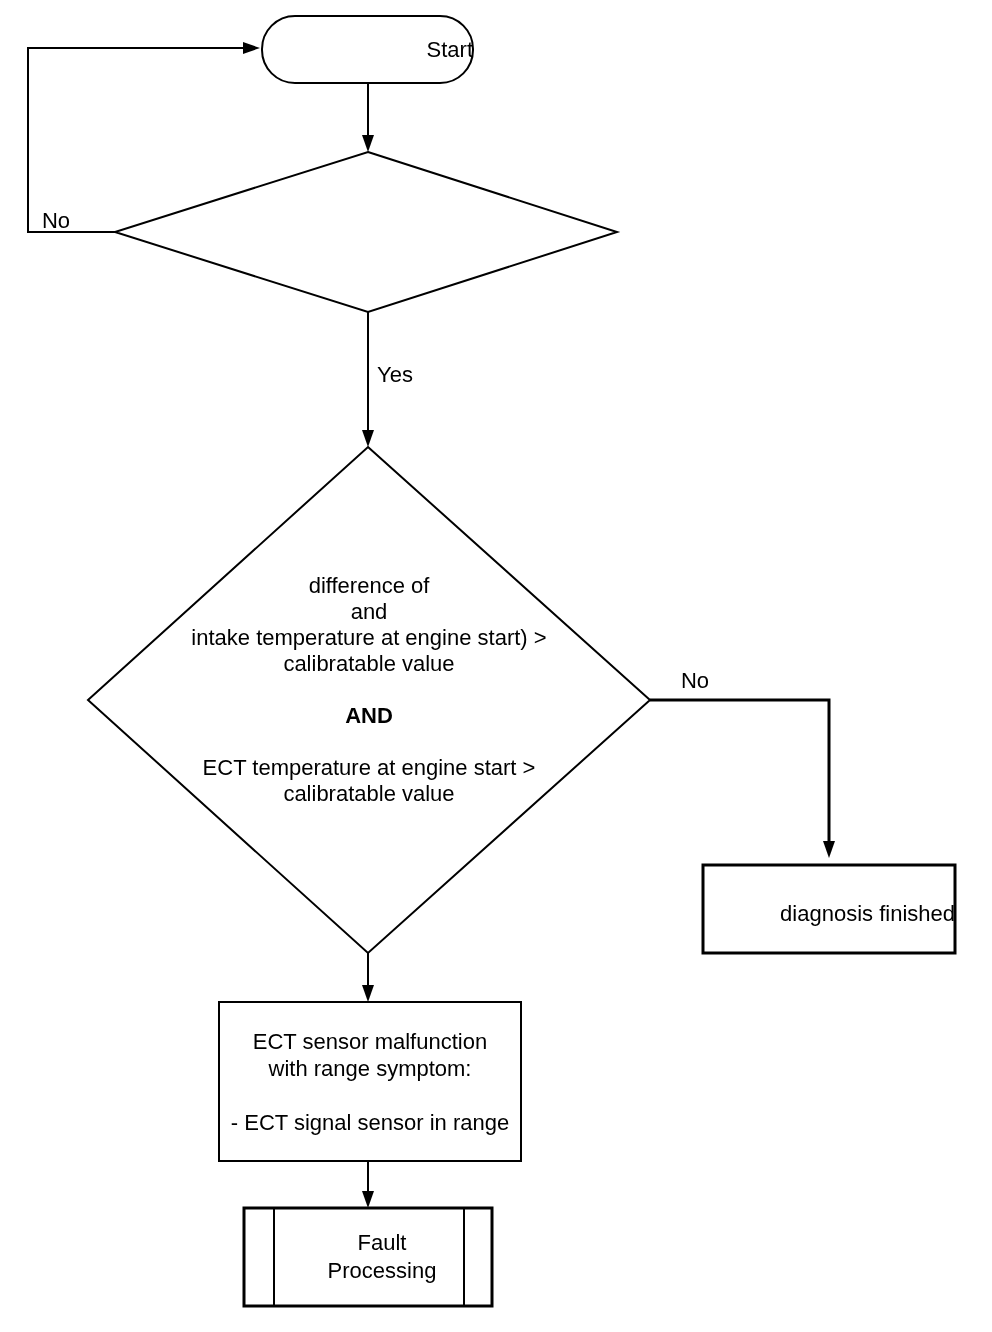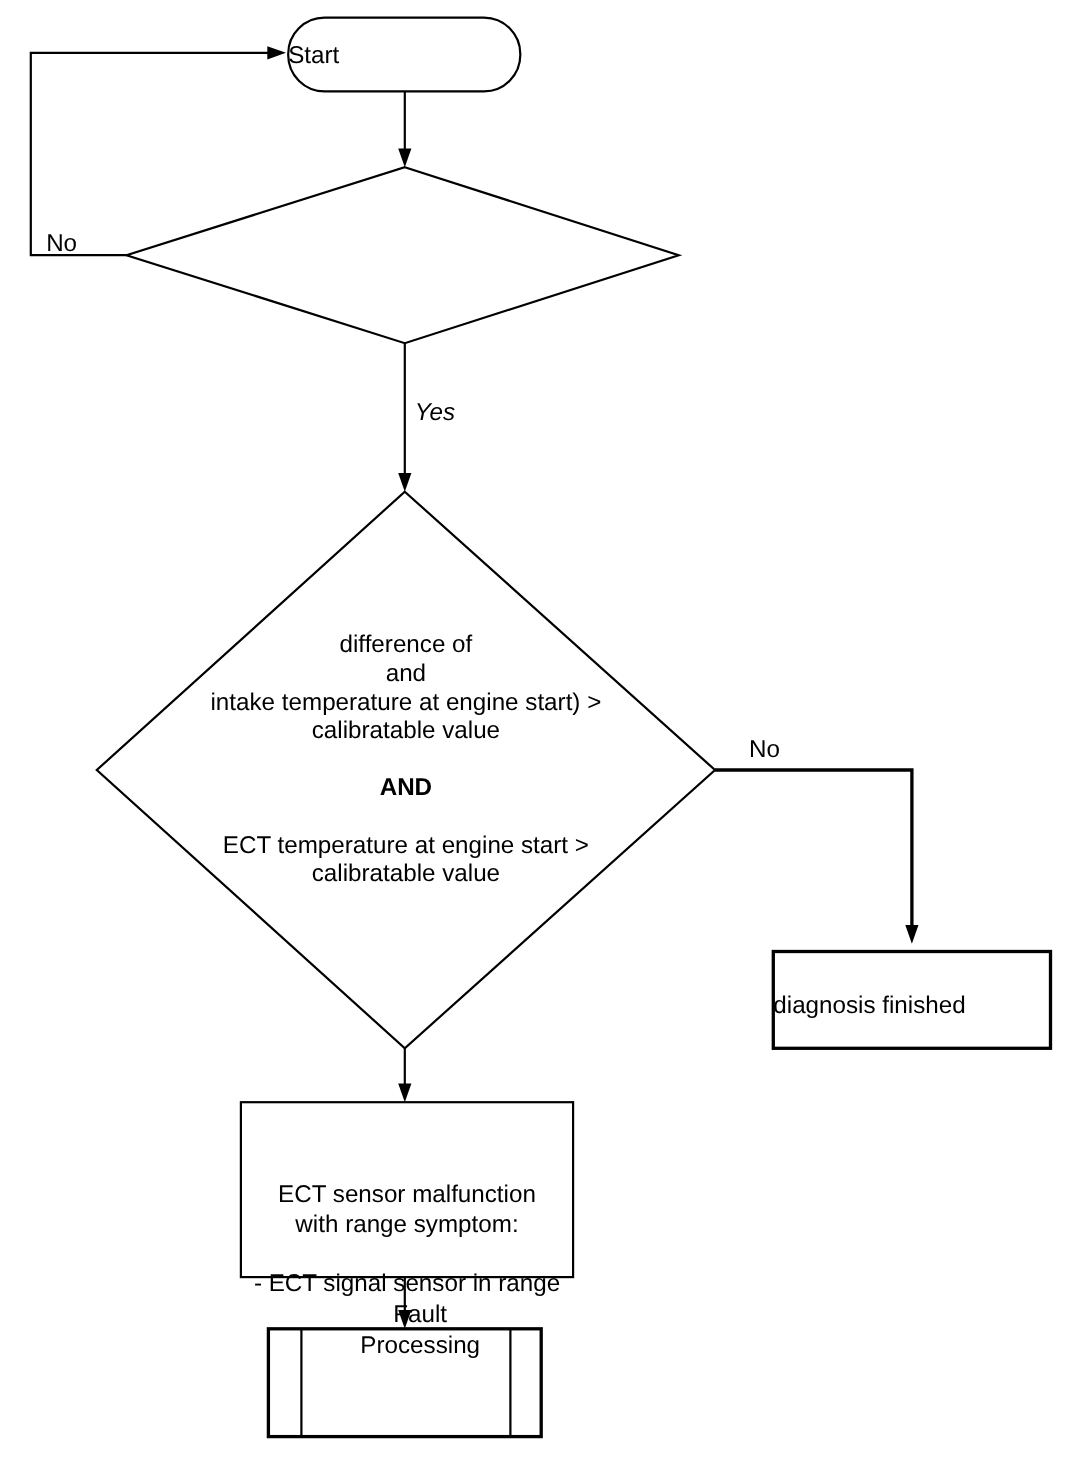--- a/index.html
+++ b/index.html
@@ -24,41 +24,41 @@
     position: absolute;
     font-size: 22px;
     line-height: 26px;
     text-align: center;
     color: #000000;
   }
   .txt div { white-space: pre; min-height: 26px; }
   .flexcenter {
     display: flex;
     align-items: center;
-    justify-content: flex-start;
+    justify-content: flex-end;
   }
   .flexcol {
     display: flex;
     flex-direction: column;
     align-items: center;
     justify-content: center;
   }
   .bold { font-weight: bold; }
   
   #start-label      { left: 262px; top: 16px;  width: 211px; height: 67px; }
   #decision1-text   { left: 116px; top: 218px; width: 500px; line-height: 23px; }
   #decision1-text div { min-height: 23px; }
   #no1-label        { left: 36px;  top: 208px; width: 40px;  }
-  #yes-label        { left: 366px; top: 362px; width: 60px; text-align: left; padding-left: 11px; font-style: italic;}
+  #yes-label        { left: 366px; top: 362px; width: 60px; text-align: left; padding-left: 11px;}
   #decision2-text   { left: 119px; top: 573px; width: 500px; }
   #no2-label        { left: 670px; top: 668px; width: 50px;  }
   #diagnosis-label  { left: 703px; top: 865px; width: 252px; height: 97px; }
-  #malfunction-text { left: 219px; top: 1002px; width: 302px; height: 159px; line-height: 27px; margin-top: 44px; }
+  #malfunction-text { left: 219px; top: 1002px; width: 302px; height: 159px; line-height: 27px; }
   #malfunction-text div { min-height: 27px; }
-  #fault-text       { left: 244px; top: 1160px; width: 276px; height: 98px; line-height: 28px; }
+  #fault-text       { left: 244px; top: 1208px; width: 276px; height: 98px; line-height: 28px; }
 </style>
 </head>
 <body>
 
 <svg id="canvas-svg" width="992" height="1332" viewBox="0 0 992 1332">
   <g stroke="#000000" stroke-width="2" fill="none">
 
     <rect x="262" y="16" width="211" height="67" rx="33" ry="33"></rect>
 
     <line x1="368" y1="83" x2="368" y2="138"></line>

